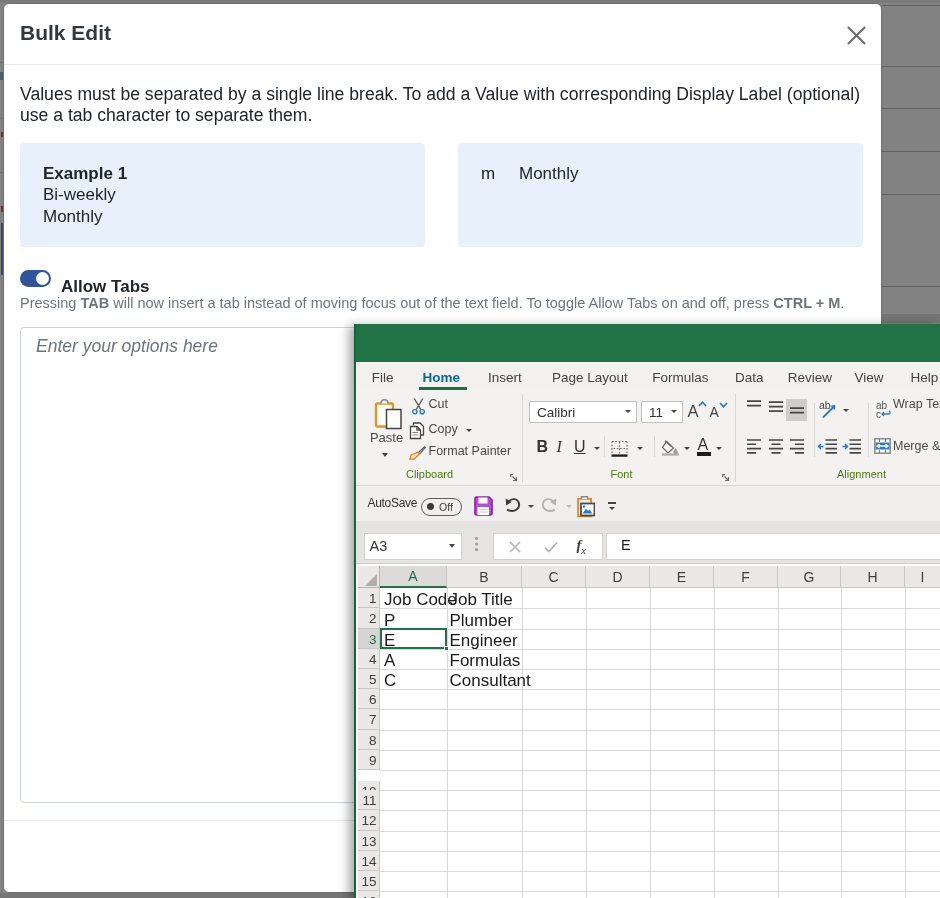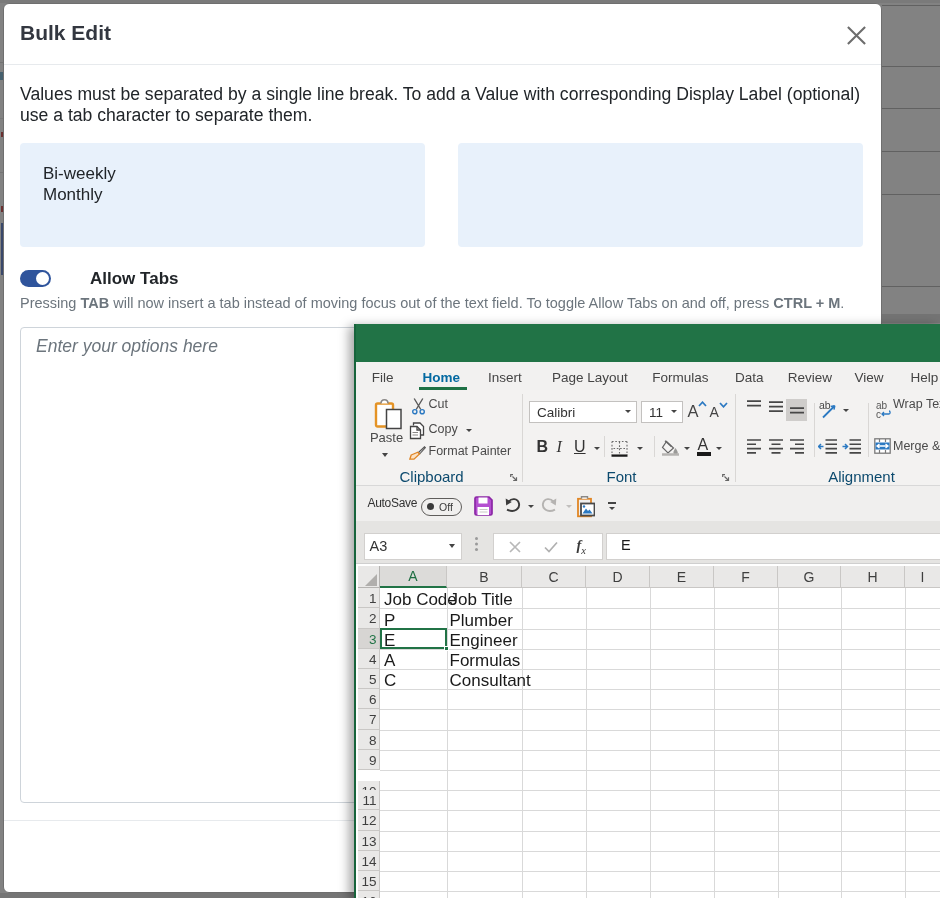--- a/index.html
+++ b/index.html
@@ -17,36 +17,36 @@
 #mclose { left:846.5px; top:26px; }
 #hline { left:4px; top:64px; width:877px; height:1px; background:#e7eaed; }
 #para { left:20px; top:84px; width:862px; font-size:17.6px; line-height:21.4px; color:#212529; }
 .exbox { top:143px; width:405px; height:104px; background:#e8f1fb; border-radius:4px; padding:20px 0 0 23px; font-size:17px; line-height:21.3px; color:#212529; }
 #exbox1 { left:20px; }
 #exbox2 { left:458px; }
 .exh { font-weight:bold; }
 .tabsp { display:inline-block; width:38px; }
 #toggle { left:20px; top:270px; width:31px; height:17px; background:#2f549c; border-radius:9px; }
 #knob { position:absolute; left:16px; top:2px; width:13px; height:13px; background:#fff; border-radius:50%; }
-#allowtabs { left:61px; top:269px; font-size:17px; font-weight:bold; color:#212529;margin-left:29px; }
+#allowtabs { left:61px; top:277px; font-size:17px; font-weight:bold; color:#212529; }
 #pressing { left:20px; top:295px; font-size:14.5px; color:#6c757d; white-space:nowrap; }
 #txtarea { left:20px; top:327px; width:843px; height:476px; border:1px solid #ced4da; border-radius:4px; }
 #placeholder { left:36px; top:336px; font-size:17.5px; font-style:italic; color:#6c757d; }
 #fline { left:4px; top:820px; width:877px; height:1px; background:#e7eaed; }
 
 #xl { left:353.5px; top:323.5px; width:586.5px; height:574.5px; background:#f3f2f1; border-left:2px solid #17643c; box-shadow:-5px 2px 10px rgba(0,0,0,0.35); }
 #xl .abs { }
 #titlebar { left:0; top:0; width:584.5px; height:38px; background:#217346; }
 #tabrow { left:0; top:38px; width:584.5px; height:28px; background:#f2f1f0; }
 .tab { top:46px; font-size:13.5px; color:#444; white-space:nowrap; }
 #homeu { left:63px; top:63.5px; width:48.5px; height:2.5px; background:#1e7145; }
 #ribbon { left:0; top:66px; width:584.5px; height:96.5px; background:#f3f2f1; border-bottom:1px solid #d8d8d8; }
 .vsep { width:1px; background:#d9d7d5; }
 .rtxt { font-size:12.5px; color:#4a4a4a; white-space:nowrap; }
-.glabel { font-size:15px; color:#0c4a6e; }
+.glabel { font-size:11px; color:#4d7c0f; }
 .dar { width:0; height:0; border-left:3.5px solid transparent; border-right:3.5px solid transparent; border-top:4px solid #444; }
 .dar2 { width:0; height:0; border-left:3px solid transparent; border-right:3px solid transparent; border-top:3.5px solid #444; }
 .combo { background:#fff; border:1px solid #c3c1bf; }
 
 #qat { left:0; top:162.5px; width:584.5px; height:35px; background:#f0efee; }
 
 #fbar { left:0; top:197.5px; width:584.5px; height:43px; background:#e5e4e2; border-bottom:1px solid #cfcfcf; }
 .wbox { background:#fff; border:1px solid #d2d0ce; }
 
 #grid { left:0; top:240.5px; width:584.5px; height:334px; background:#fff; }
@@ -77,24 +77,26 @@
 <div class="abs" style="left:1px;top:223px;width:2px;height:52px;background:#39486b"></div>
 
 <div class="abs" id="modal"></div>
 <div class="abs" id="mtitle">Bulk Edit</div>
 <svg class="abs" id="mclose" width="19" height="19" viewBox="0 0 19 19">
     <path d="M0.9 0.9 L18.1 18.1 M18.1 0.9 L0.9 18.1" stroke="#6d6d6d" stroke-width="2.1"></path>
   </svg>
 <div class="abs" id="hline"></div>
 <div class="abs" id="para">Values must be separated by a single line break. To add a Value with corresponding Display Label (optional)<br>use a tab character to separate them.</div>
 <div class="abs exbox" id="exbox1">
+    <div class="exh">Example 1</div>
     <div>Bi-weekly</div>
     <div>Monthly</div>
   </div>
 <div class="abs exbox" id="exbox2">
+    <div><span class="tabsp">m</span>Monthly</div>
   </div>
 <div class="abs" id="toggle">
     <div id="knob"></div>
   </div>
 <div class="abs" id="allowtabs">Allow Tabs</div>
 <div class="abs" id="pressing">Pressing <b>TAB</b> will now insert a tab instead of moving focus out of the text field. To toggle Allow Tabs on and off, press <b>CTRL + M</b>.</div>
 <div class="abs" id="txtarea"></div>
 <div class="abs" id="placeholder">Enter your options here</div>
 <div class="abs" id="fline"></div>
 

